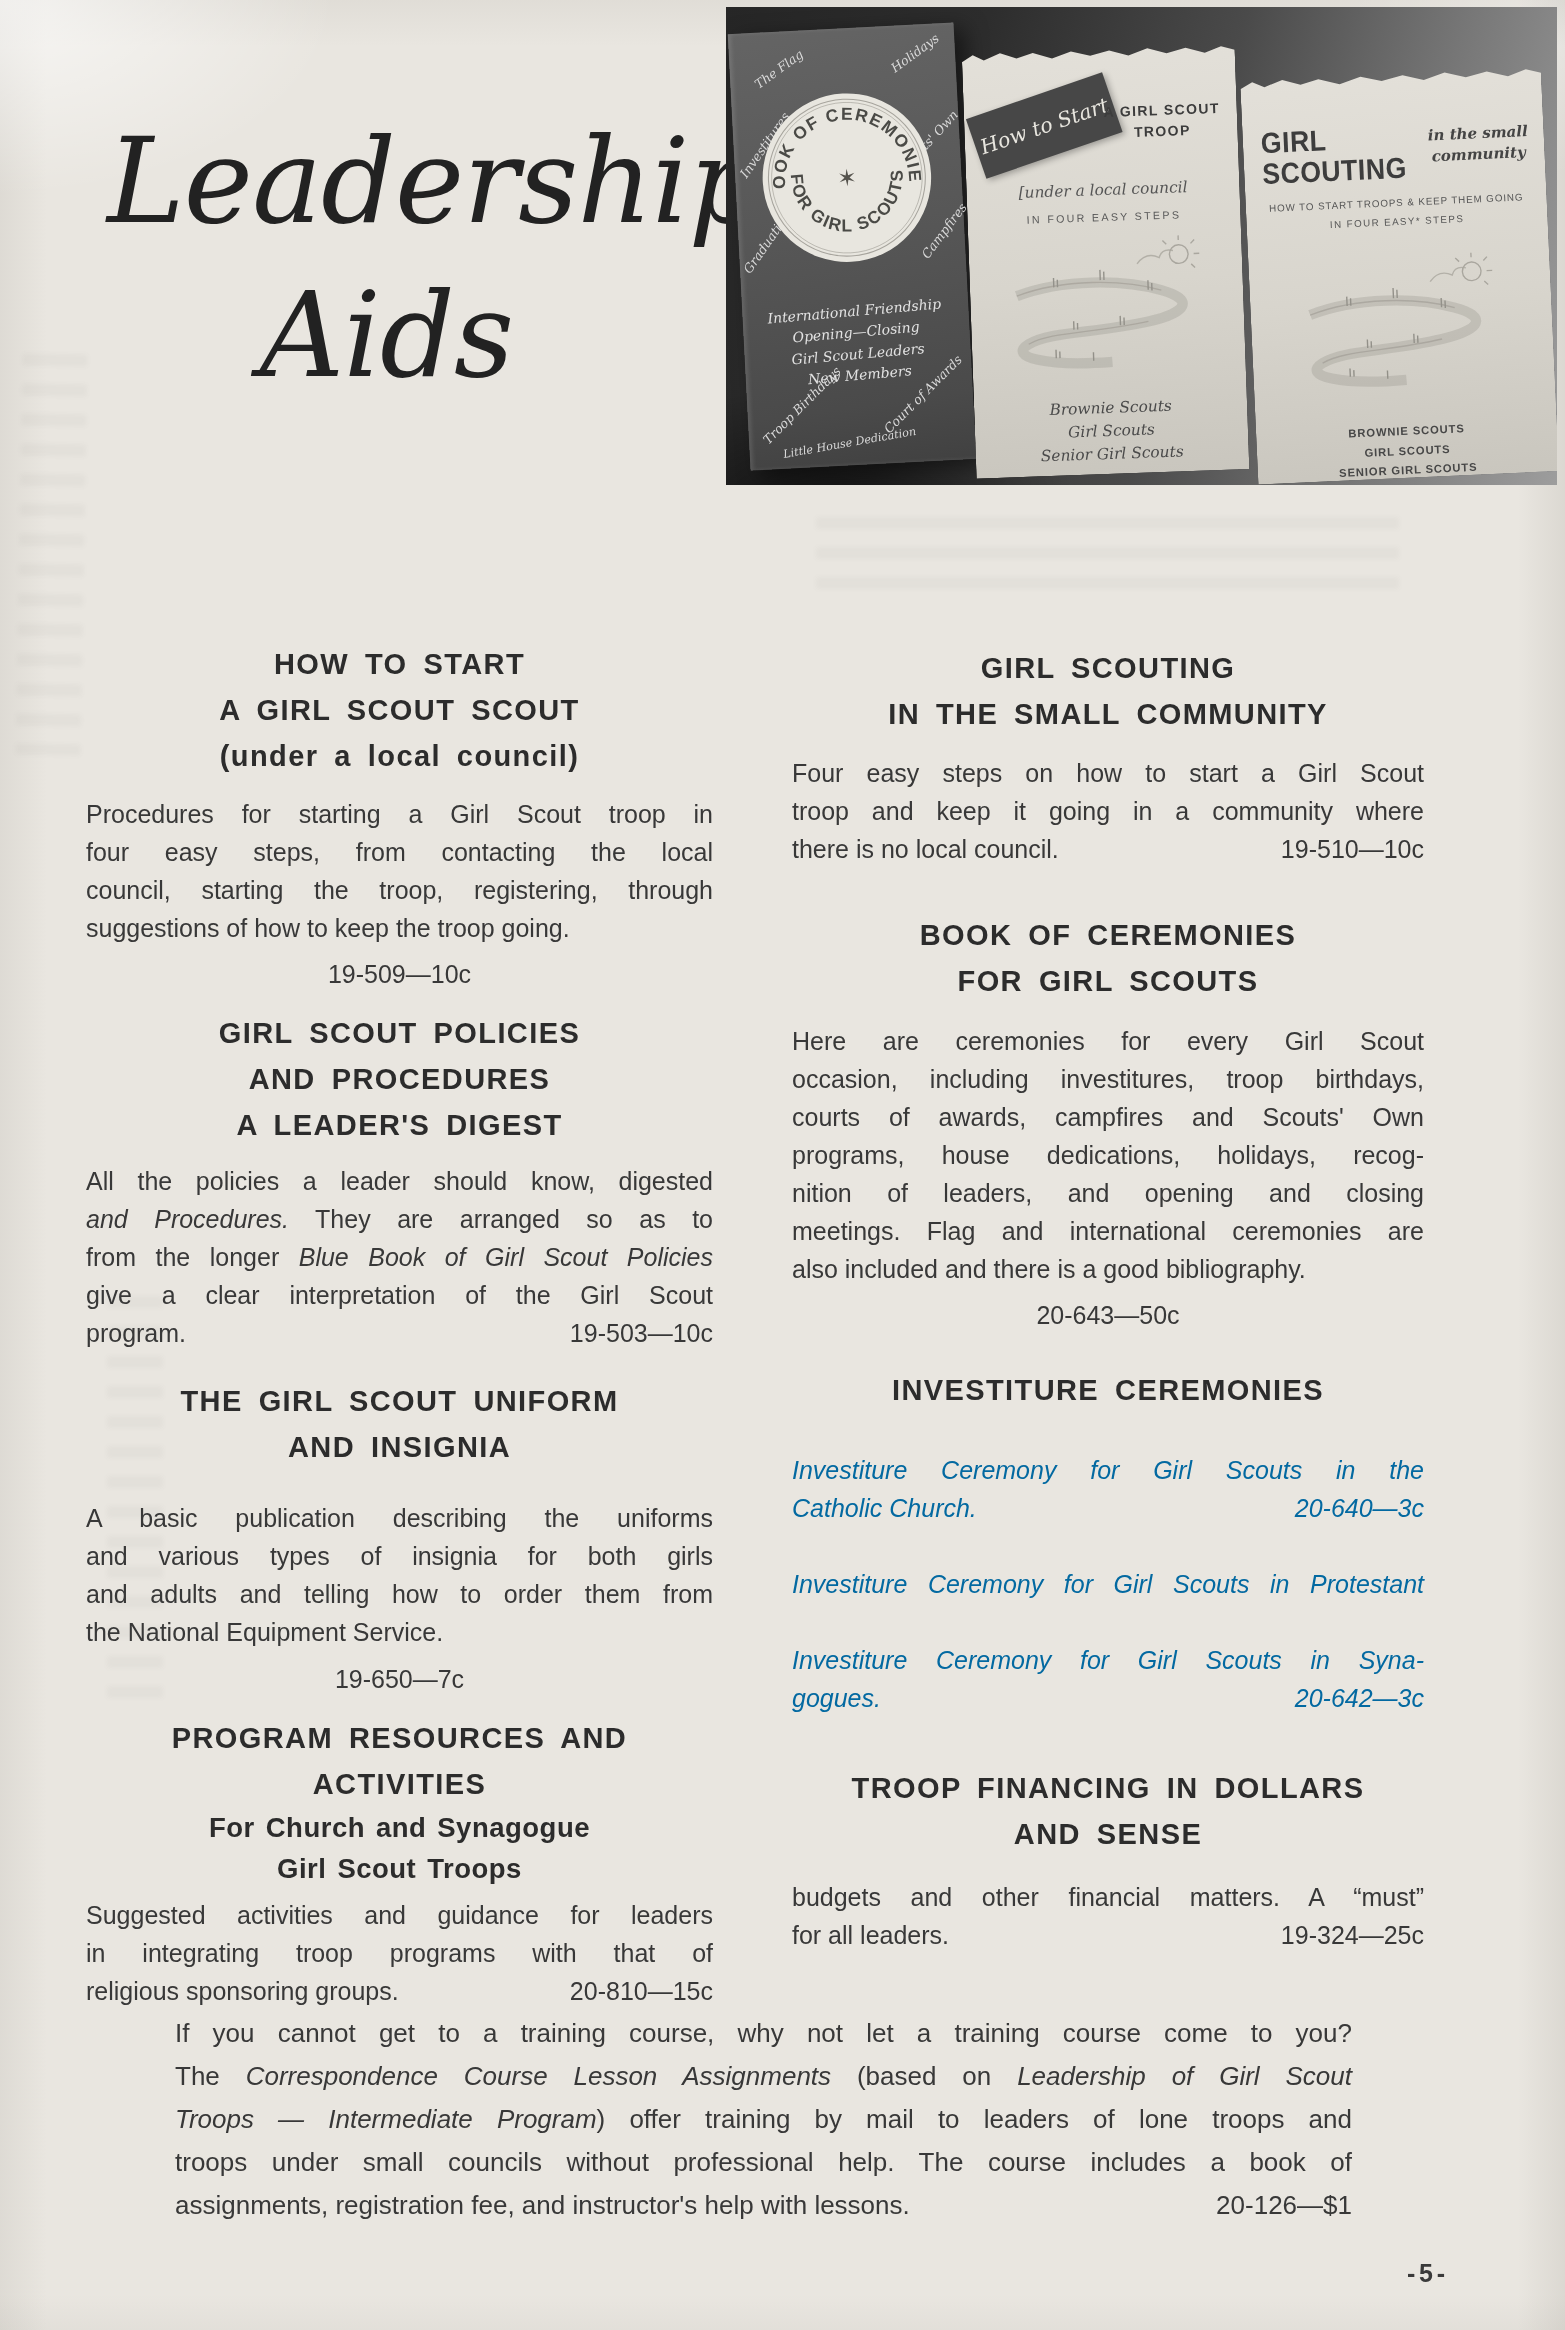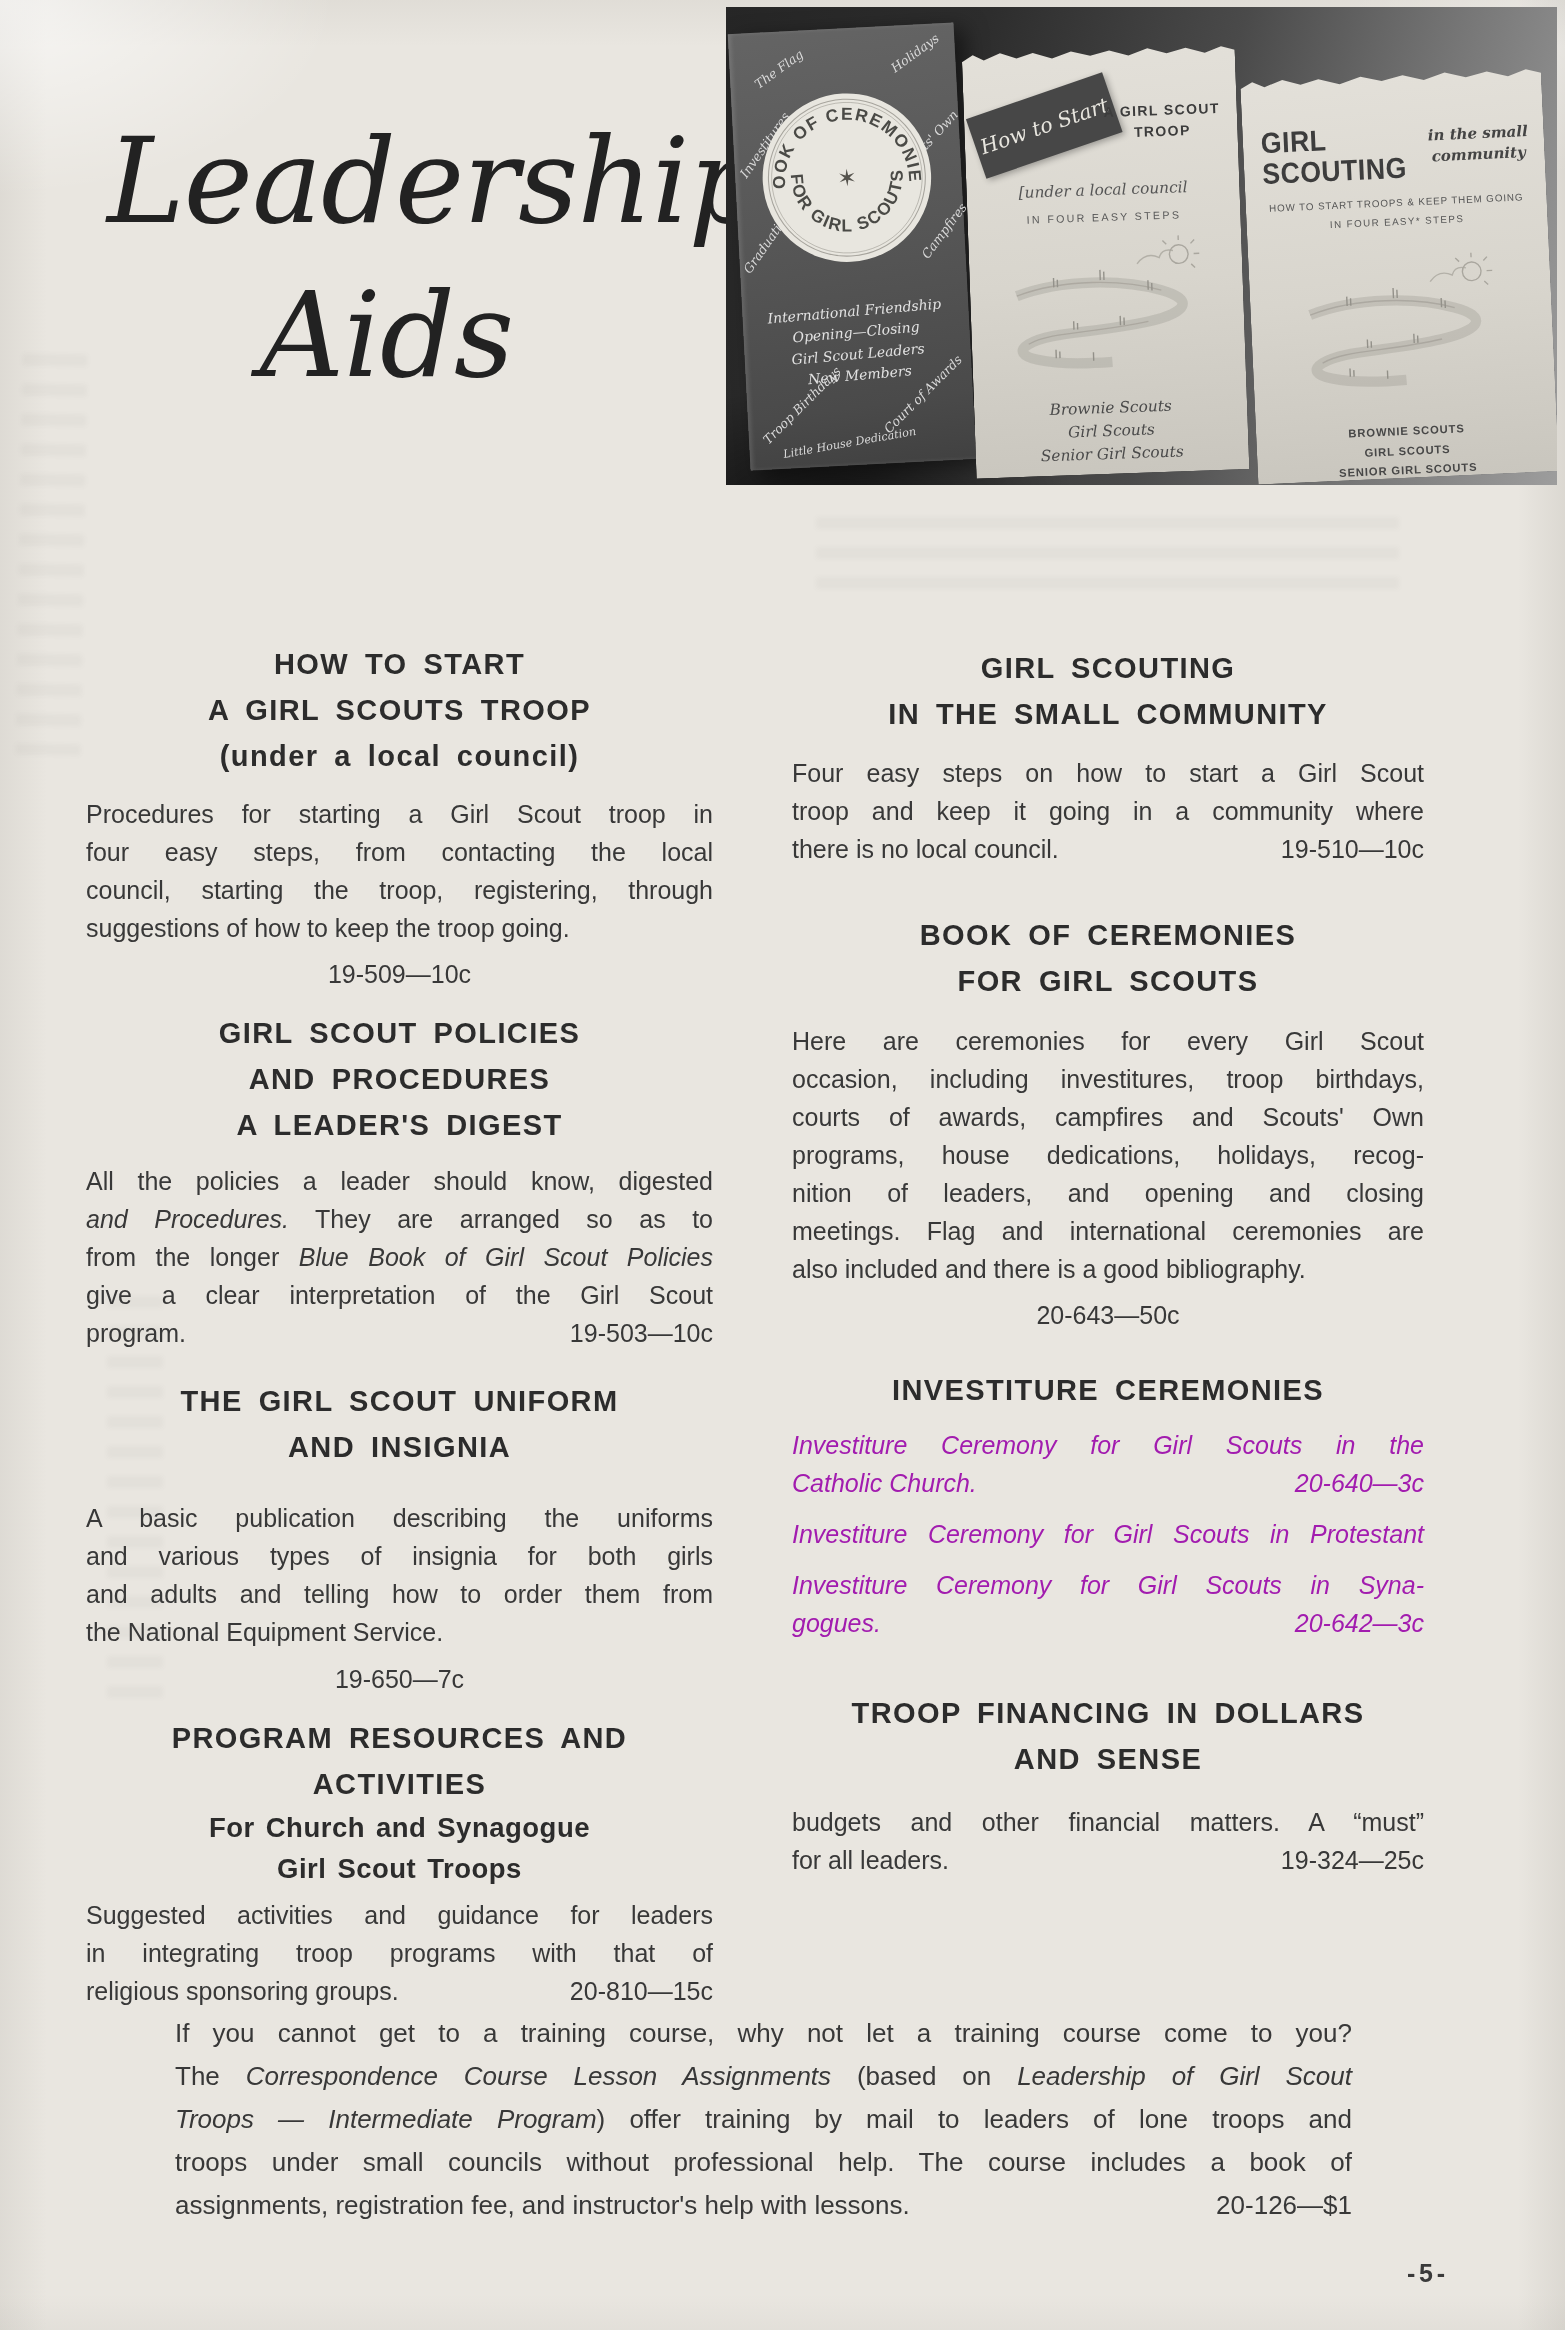--- a/index.html
+++ b/index.html
@@ -116,21 +116,21 @@
   .sec-uniform .body{margin-top:29px;}
   .sec-uniform .code-center{margin-top:9.3px;}
   .sec-program-resources{margin-top:17px;}
   .sec-program-resources .body{margin-top:6.5px;}
   .sec-small-community{margin-top:19.6px;}
   .sec-small-community .body{margin-top:17px;}
   .sec-ceremonies-book{margin-top:44px;}
   .sec-ceremonies-book .body{margin-top:18.6px;}
   .sec-ceremonies-book .code-center{margin-top:7.5px;}
   .sec-investiture{margin-top:33px;}
-  .sec-investiture .item{margin-top:13px;font-size:25px;line-height:38px;color:#a21caf;}
+  .sec-investiture .item{margin-top:38px;font-size:25px;line-height:38px;color:#0369a1;}
   .sec-troop-financing{margin-top:48px;}
   .sec-troop-financing .body{margin-top:21.4px;}
 
   
   .footer-para{position:absolute;left:175px;top:2012px;width:1177px;
     font-size:26px;line-height:43px;color:#383838;}
   .f-line{text-align:justify;text-align-last:justify;}
   .f-last{display:flex;justify-content:space-between;align-items:flex-start;}
 
   .page-number{position:absolute;left:1407px;top:2259px;font-size:25px;
@@ -248,21 +248,21 @@
         <div>BROWNIE SCOUTS</div>
         <div>GIRL SCOUTS</div>
         <div>SENIOR GIRL SCOUTS</div>
       </div>
   </div>
 </div>
 
 <div class="column col-left">
     <section class="sec sec-how-to-start">
       <div class="h-line">HOW TO START</div>
-      <div class="h-line">A GIRL SCOUTS TROOP</div>
+      <div class="h-line">A GIRL SCOUT SCOUT</div>
       <div class="h-line">(under a local council)</div>
       <div class="body">
         <div class="b-line"><span>Procedures for starting a Girl Scout troop in</span></div>
         <div class="b-line"><span>four easy steps, from contacting the local</span></div>
         <div class="b-line"><span>council, starting the troop, registering, through</span></div>
         <div class="b-line last"><span>suggestions of how to keep the troop going.</span></div>
       </div>
       <div class="code-center">19-509—10c</div>
     </section>
     <section class="sec sec-policies">

